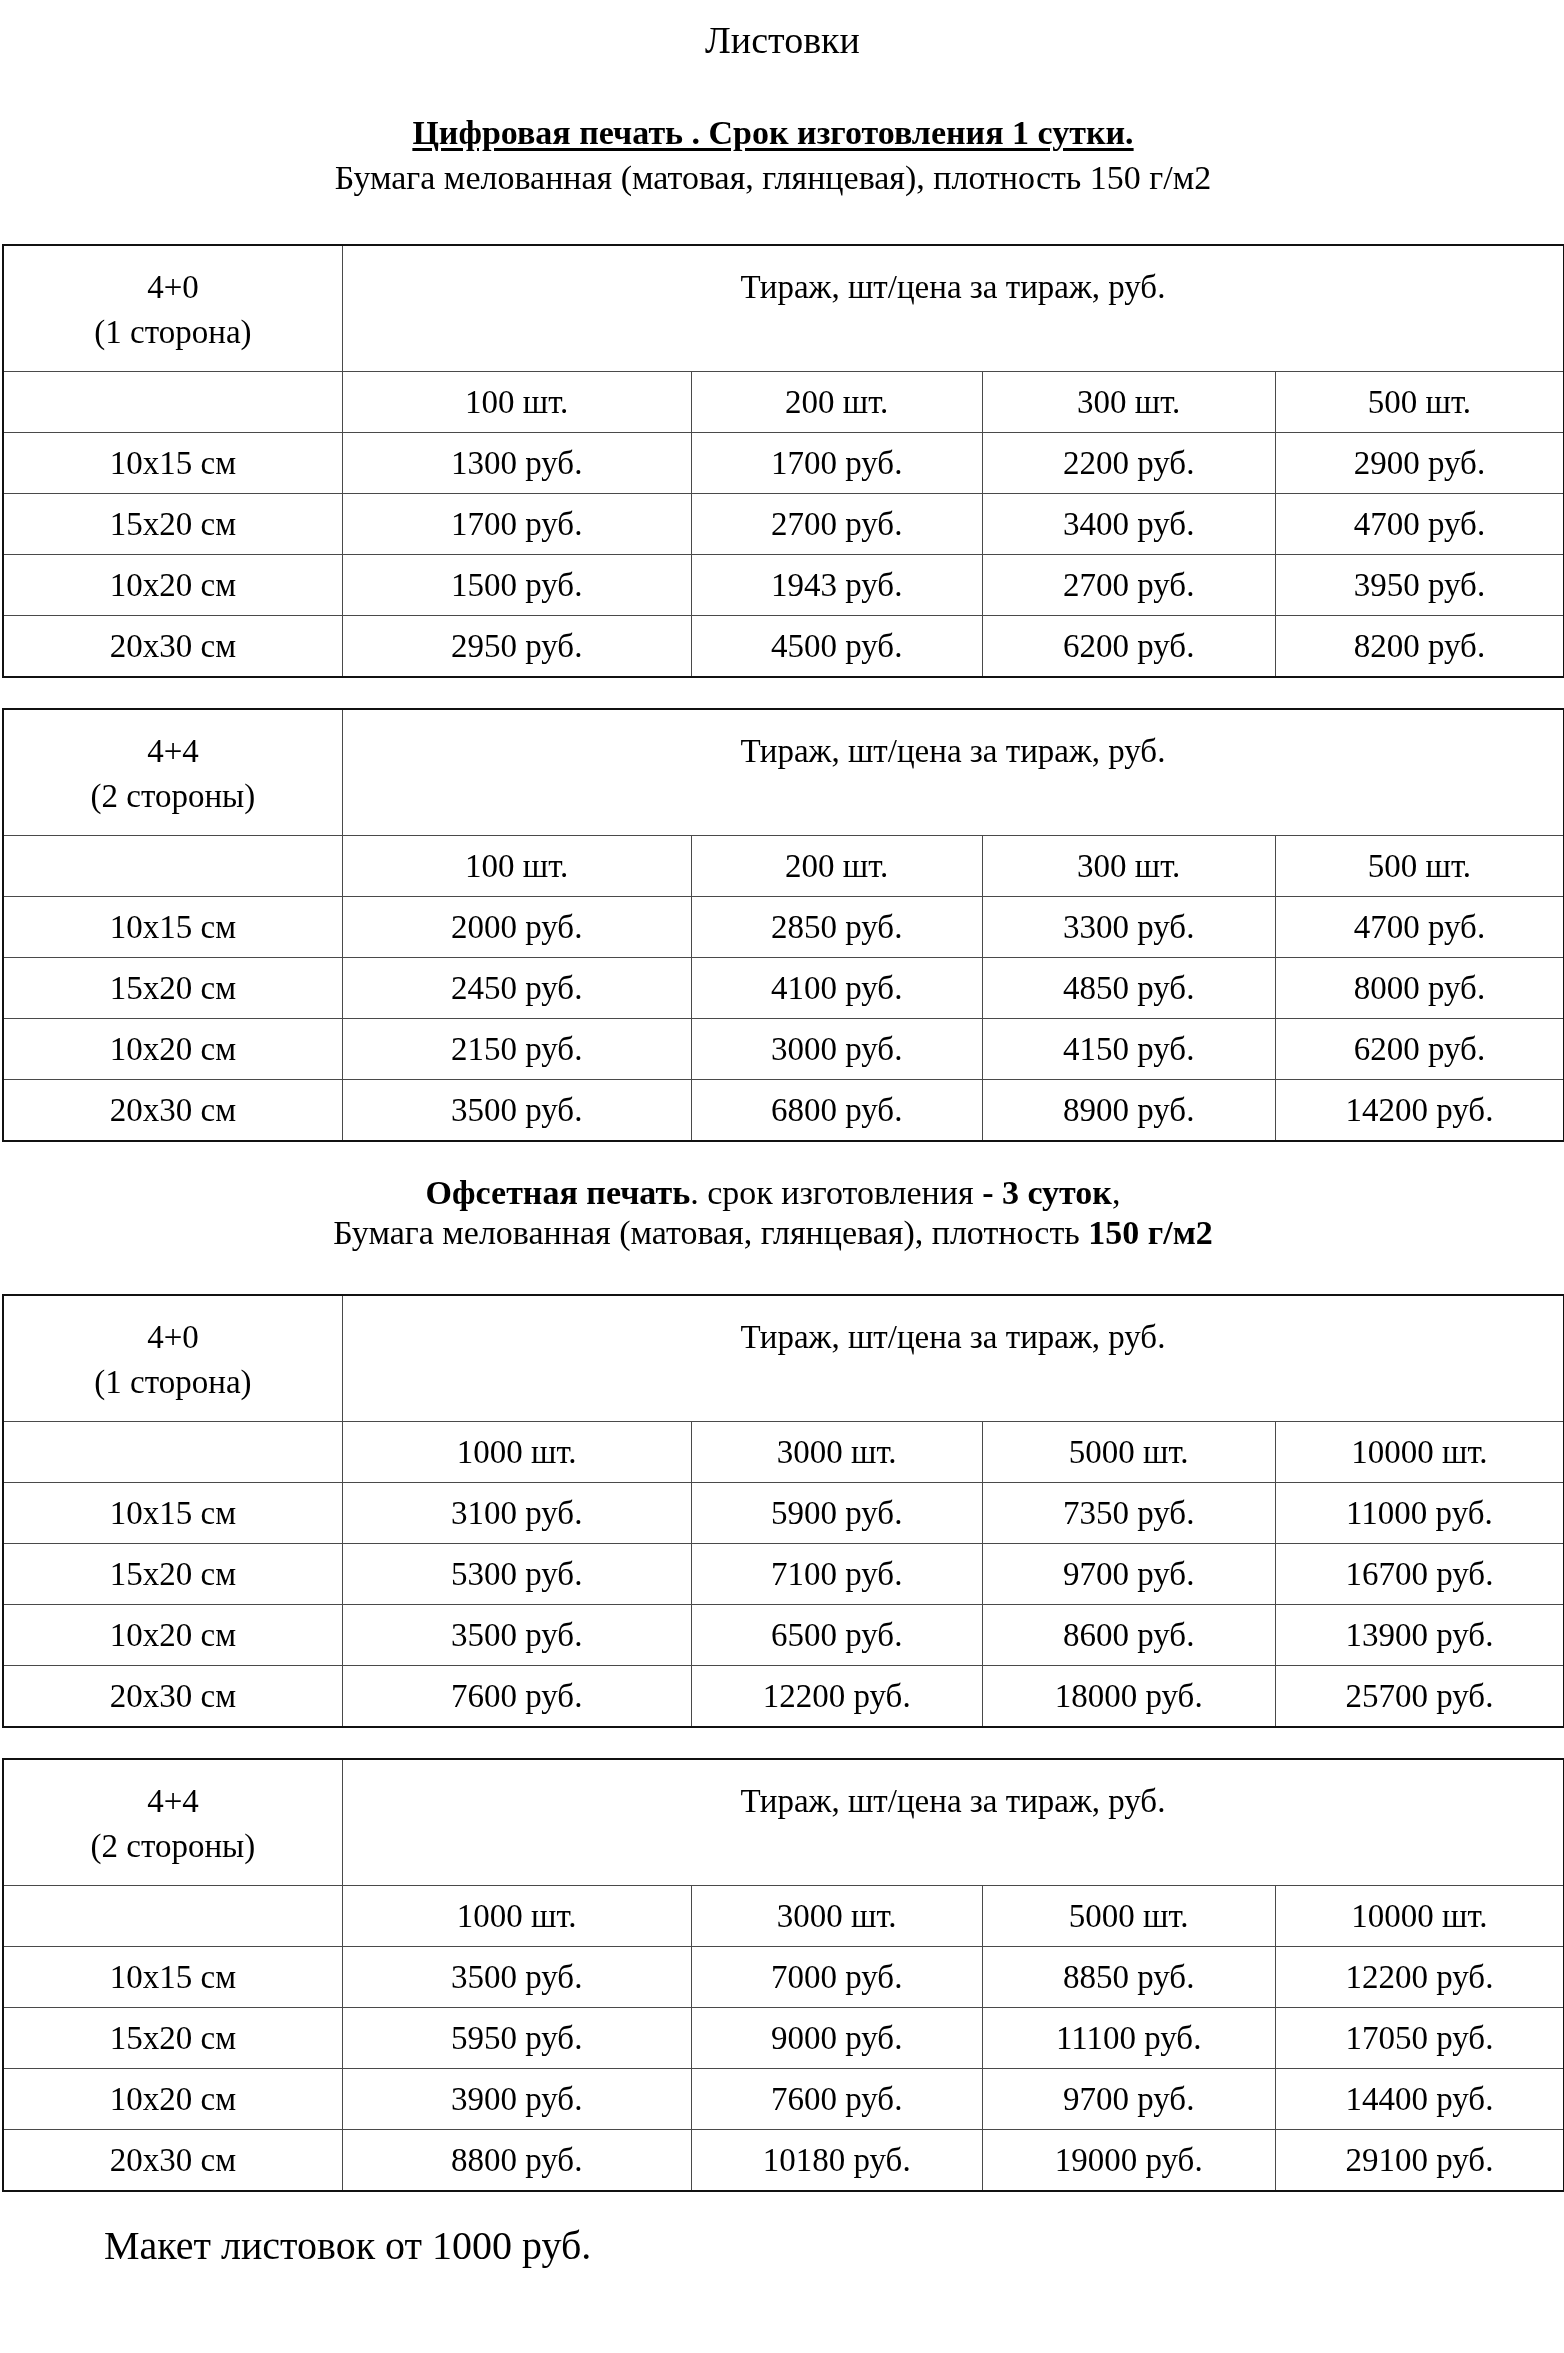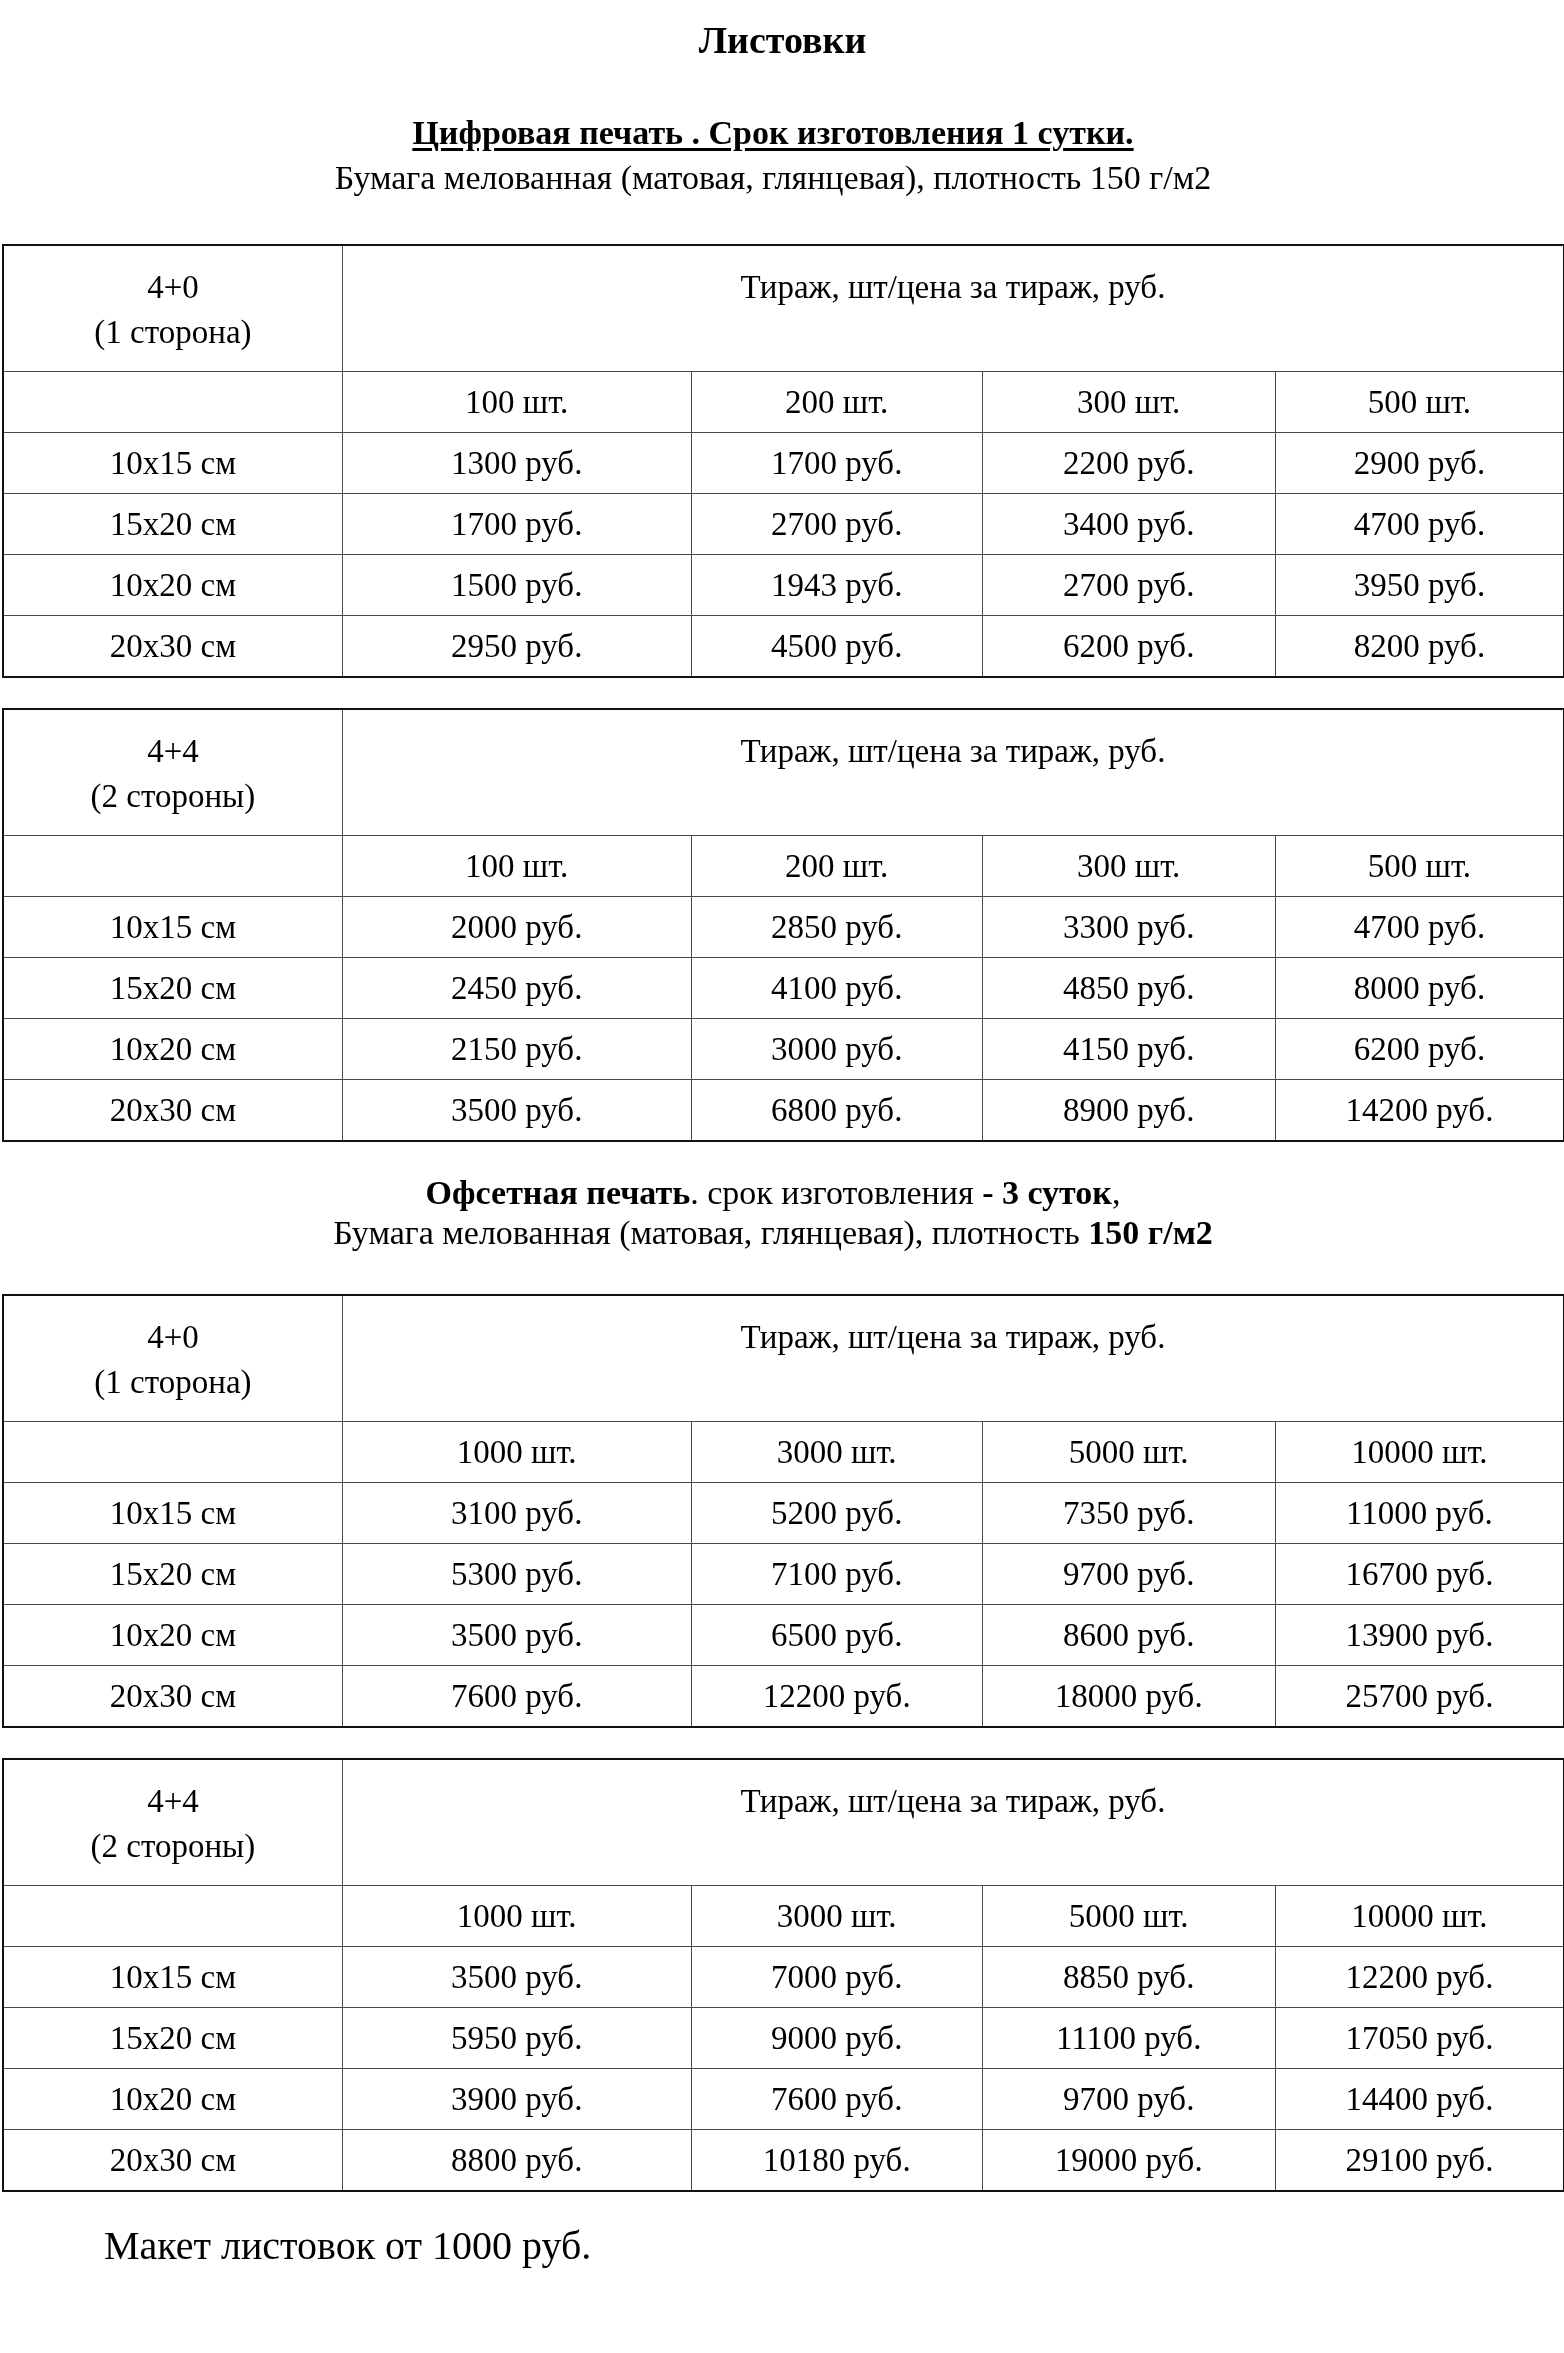--- a/index.html
+++ b/index.html
@@ -2,21 +2,21 @@
 <html style="font-size:11.6px"><head>
 <meta charset="utf-8">
 <style>
   html, body { margin: 0; padding: 0; background: #ffffff; }
   body {
     width: 1565px; height: 2354px; position: relative; overflow: hidden;
     font-family: "Liberation Serif", "DejaVu Serif", serif; color: #000;
   }
   .title {
     position: absolute; left: 0; width: 1565px; top: 14.5px; text-align: center;
-    font-size: 38px; font-weight: bold; line-height: 51px;
+    font-size: 38px; font-weight: normal; line-height: 51px;
   }
   .heading {
     position: absolute; left: 0; width: 1546px; text-align: center;
     font-size: 34px; line-height: 44px;
   }
   .heading .u { font-weight: bold; text-decoration: underline; text-decoration-thickness: 2.9px; text-underline-offset: 4.4px; }
   .heading b { font-weight: bold; }
   table.price {
     position: absolute; left: 2.2px; width: 1561px; border-collapse: collapse;
     table-layout: fixed; font-size: 33px;
@@ -175,21 +175,21 @@
   <tr>
     <td></td>
     <td>1000 шт.</td>
     <td>3000 шт.</td>
     <td>5000 шт.</td>
     <td>10000 шт.</td>
   </tr>
   <tr>
     <td>10х15 см</td>
     <td>3100 руб.</td>
-    <td>5200 руб.</td>
+    <td>5900 руб.</td>
     <td>7350 руб.</td>
     <td>11000 руб.</td>
   </tr>
   <tr>
     <td>15х20 см</td>
     <td>5300 руб.</td>
     <td>7100 руб.</td>
     <td>9700 руб.</td>
     <td>16700 руб.</td>
   </tr>

